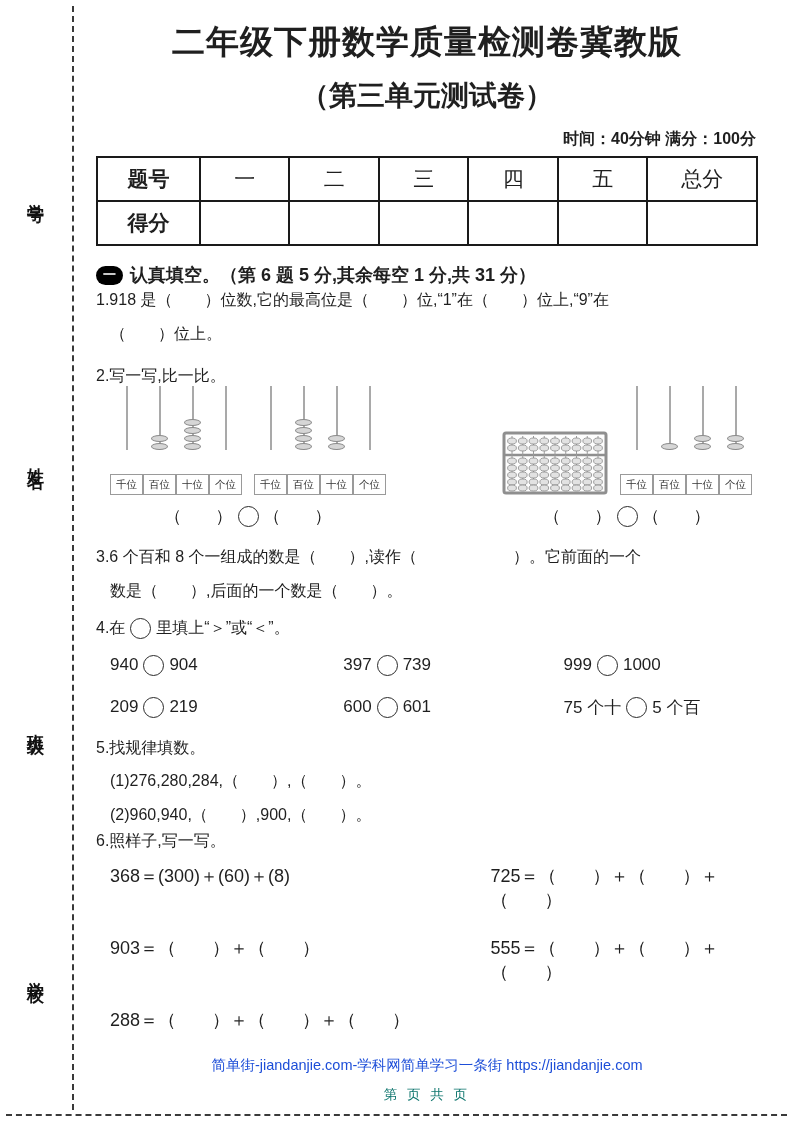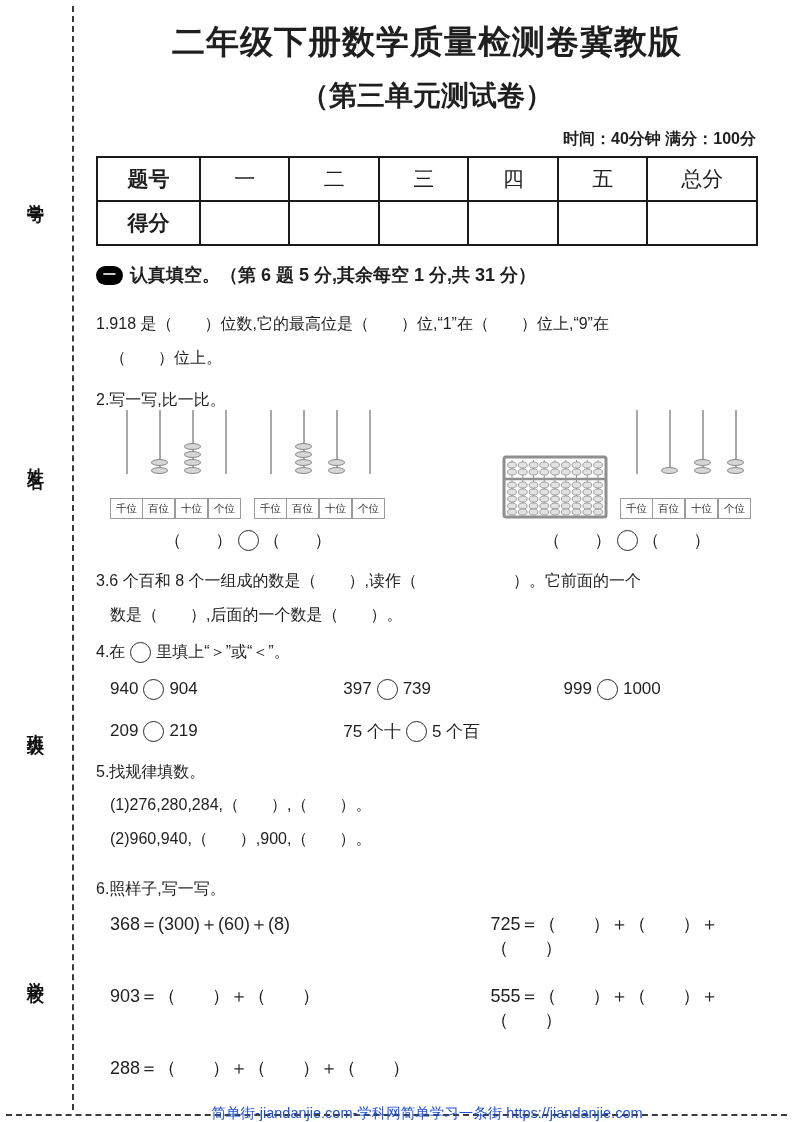--- a/index.html
+++ b/index.html
@@ -88,33 +88,33 @@
     background: #000;
     color: #fff;
     font-size: 13px;
     font-weight: 700;
     flex: 0 0 auto;
   }
   .section-title { font-weight: 700; font-size: 18px; }
   .q-line { font-size: 16px; line-height: 1.62; margin-top: 8px; }
   .indent { padding-left: 14px; }
   .mt-lg { margin-top: 16px; }
-  .mt-md { margin-top: 24px; }
+  .mt-md { margin-top: 0; }
 
   
   .q2-block {
     display: flex;
     justify-content: space-between;
     margin-top: 10px;
     padding: 0 6px 0 14px;
   }
   .q2-col { display: flex; flex-direction: column; align-items: center; }
   .abacus-group { display: flex; align-items: flex-end; gap: 12px; height: 96px; }
   .mini-abacus { display: flex; }
-  .abacus-col { width: 33px; display: flex; flex-direction: column; align-items: flex-start; gap: 24px; }
+  .abacus-col { width: 33px; display: flex; flex-direction: column; align-items: flex-end; gap: 24px; }
   .rod-area { position: relative; width: 100%; height: 64px; }
   .rod { position: absolute; left: calc(50% - 1px); top: 0; bottom: 0; width: 2px; background: #a9a9a9; }
   .bead-stack {
     position: absolute; left: 0; right: 0; bottom: 0;
     display: flex; flex-direction: column-reverse; align-items: center;
   }
   .bead {
     width: 17px; height: 7px;
     background: #d6d6d6;
     border: 1px solid #8b8b8b;
@@ -482,20 +482,25 @@
           <span>999</span>
             <span class="cmp-circle"></span>
             <span>1000</span>
         </div>
         <div class="q4-item">
           <span>209</span>
             <span class="cmp-circle"></span>
             <span>219</span>
         </div>
         <div class="q4-item">
+          <span>600</span>
+            <span class="cmp-circle"></span>
+            <span>601</span>
+        </div>
+        <div class="q4-item">
           <span>75 个十</span>
             <span class="cmp-circle"></span>
             <span>5 个百</span>
         </div>
       </div>
     </div>
 
     <div>
       <div class="q-line mt-lg">5.找规律填数。</div>
       <div class="q-line indent">(1)276,280,284,（　　）,（　　）。</div>

